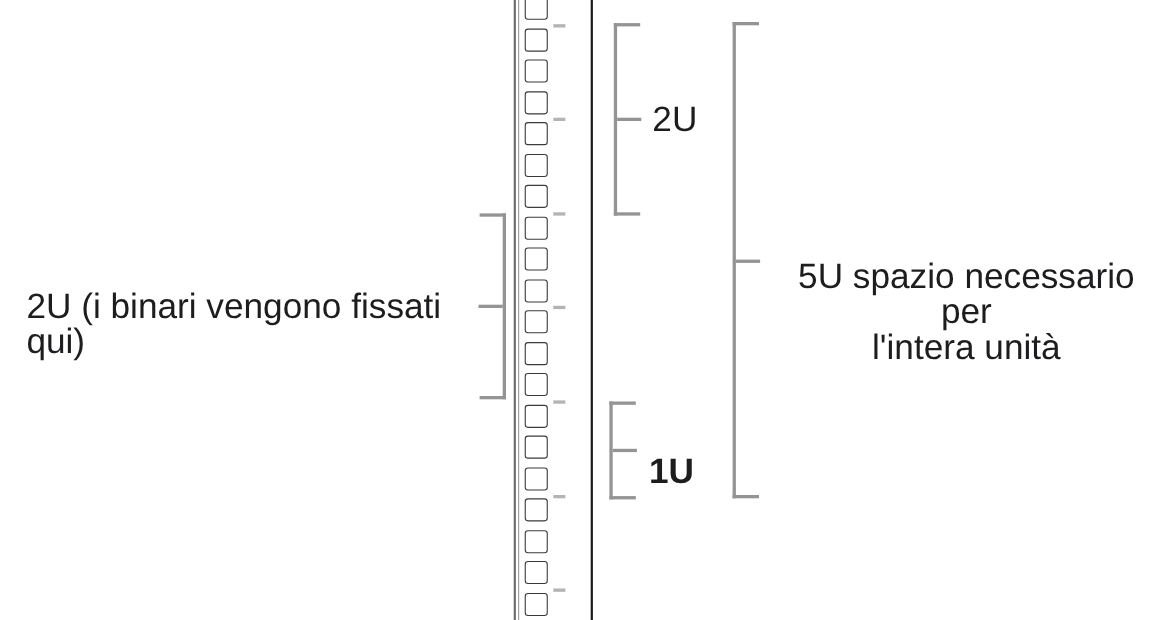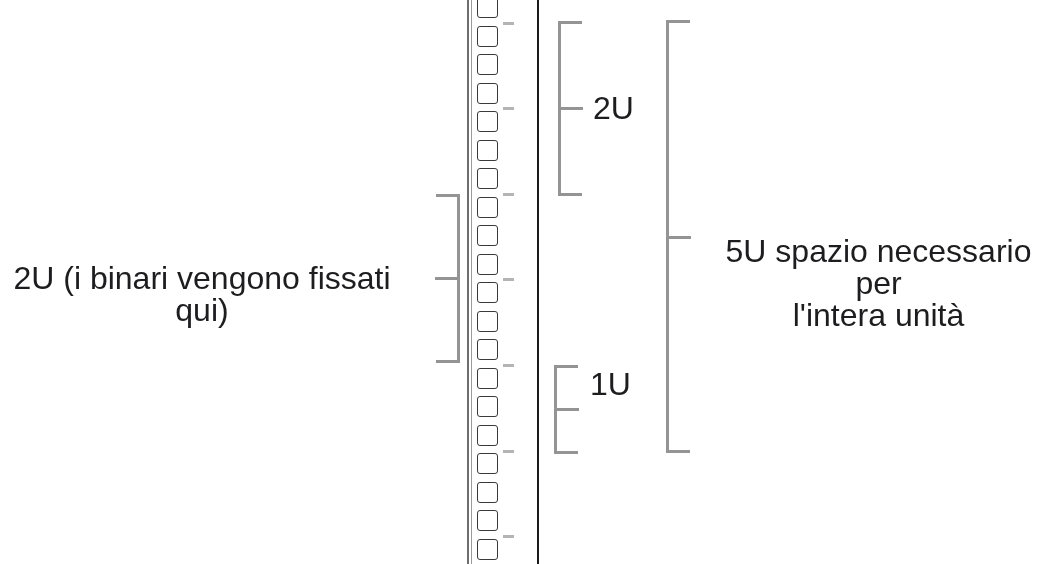--- a/index.html
+++ b/index.html
@@ -101,21 +101,21 @@
 
   
   .label {
     position: absolute;
     color: #1d1d1f;
     font-size: 32px;
     line-height: 32px;
     white-space: pre-line;
   }
   .label.right-of { text-align: left; }
-  .label.left-of  { text-align: center; }
+  .label.left-of  { text-align: left; margin-left: 24px; }
 </style>
 </head>
 <body>
 
 <div id="canvas">
 
   <div id="rail">
     <div class="rail-edge outer"></div>
     <div class="rail-edge inner"></div>
     <div id="holes">
@@ -168,21 +168,21 @@
     <div class="stub" style="top:86px;"></div>
   </div>
   <div class="label right-of" style="left:593px; top:92px; width:90px;">2U</div>
 
   <div class="bracket open-right" id="bracket-1u" style="left:554px; top:365px; width:27px; height:89px;">
     <div class="arm top"></div>
     <div class="arm bottom"></div>
     <div class="spine"></div>
     <div class="stub" style="top:43px;"></div>
   </div>
-  <div class="label right-of" style="left:590px; top:368px; width:90px;">1U</div>
+  <div class="label right-of" style="left:590px; top:412px; width:90px;font-weight:bold;">1U</div>
 
   <div class="bracket open-right" id="bracket-5u" style="left:666px; top:20px; width:27px; height:433px;">
     <div class="arm top"></div>
     <div class="arm bottom"></div>
     <div class="spine"></div>
     <div class="stub" style="top:216px;"></div>
   </div>
   <div class="label right-of" style="left:709px; top:235px; width:339px;text-align:center;">5U spazio necessario per
 l'intera unità</div>
 

